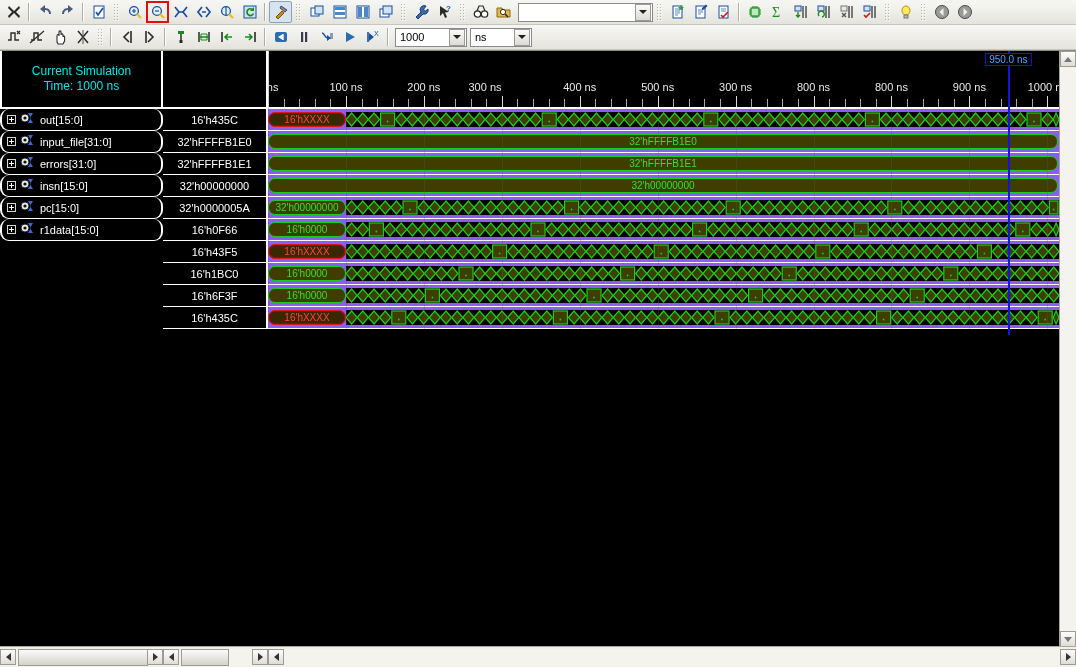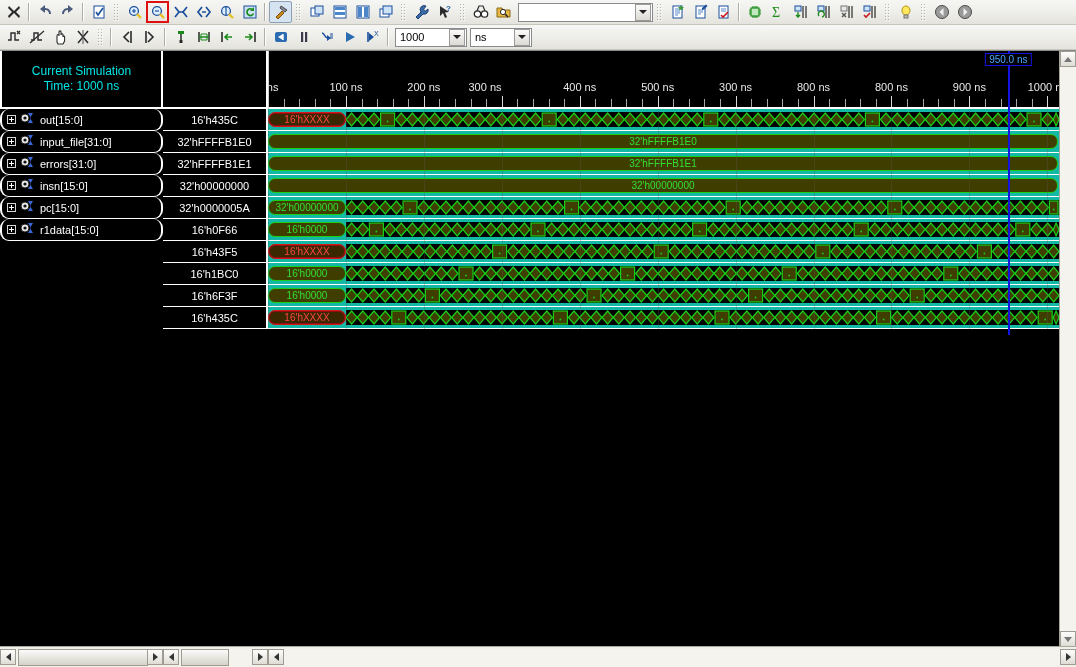--- a/index.html
+++ b/index.html
@@ -129,21 +129,21 @@
   }
   .tickmaj { position: absolute; top: 45px; width: 1px; height: 11px; background: #d8d8d8; }
   .tickmin { position: absolute; top: 48px; width: 1px; height: 8px;  background: #a8a8a8; }
   .vgrid { position: absolute; top: 0; width: 1px; height: 100%; background: #5a5a5a; }
 
   
   #waverows { position: relative; }
   .wrow {
     position: relative; height: 22px;
     border-bottom: 1px solid #ffffff;
-    background: #14b8a6; overflow: hidden;
+    background: #8b5cf6; overflow: hidden;
   }
   .busseg {
     position: absolute; top: 3px; height: 15px;
     background: #403d00; border: 1px solid #18d018;
   }
   .busseg.first { border-radius: 7px; }
   .busseg.xval { border-color: #d81818; background: #3a2800;
                  box-shadow: inset 0 0 0 1px #8e1010; }
   .busseg .blabel {
     position: absolute; left: 0; right: 0; top: 0; bottom: 0;

